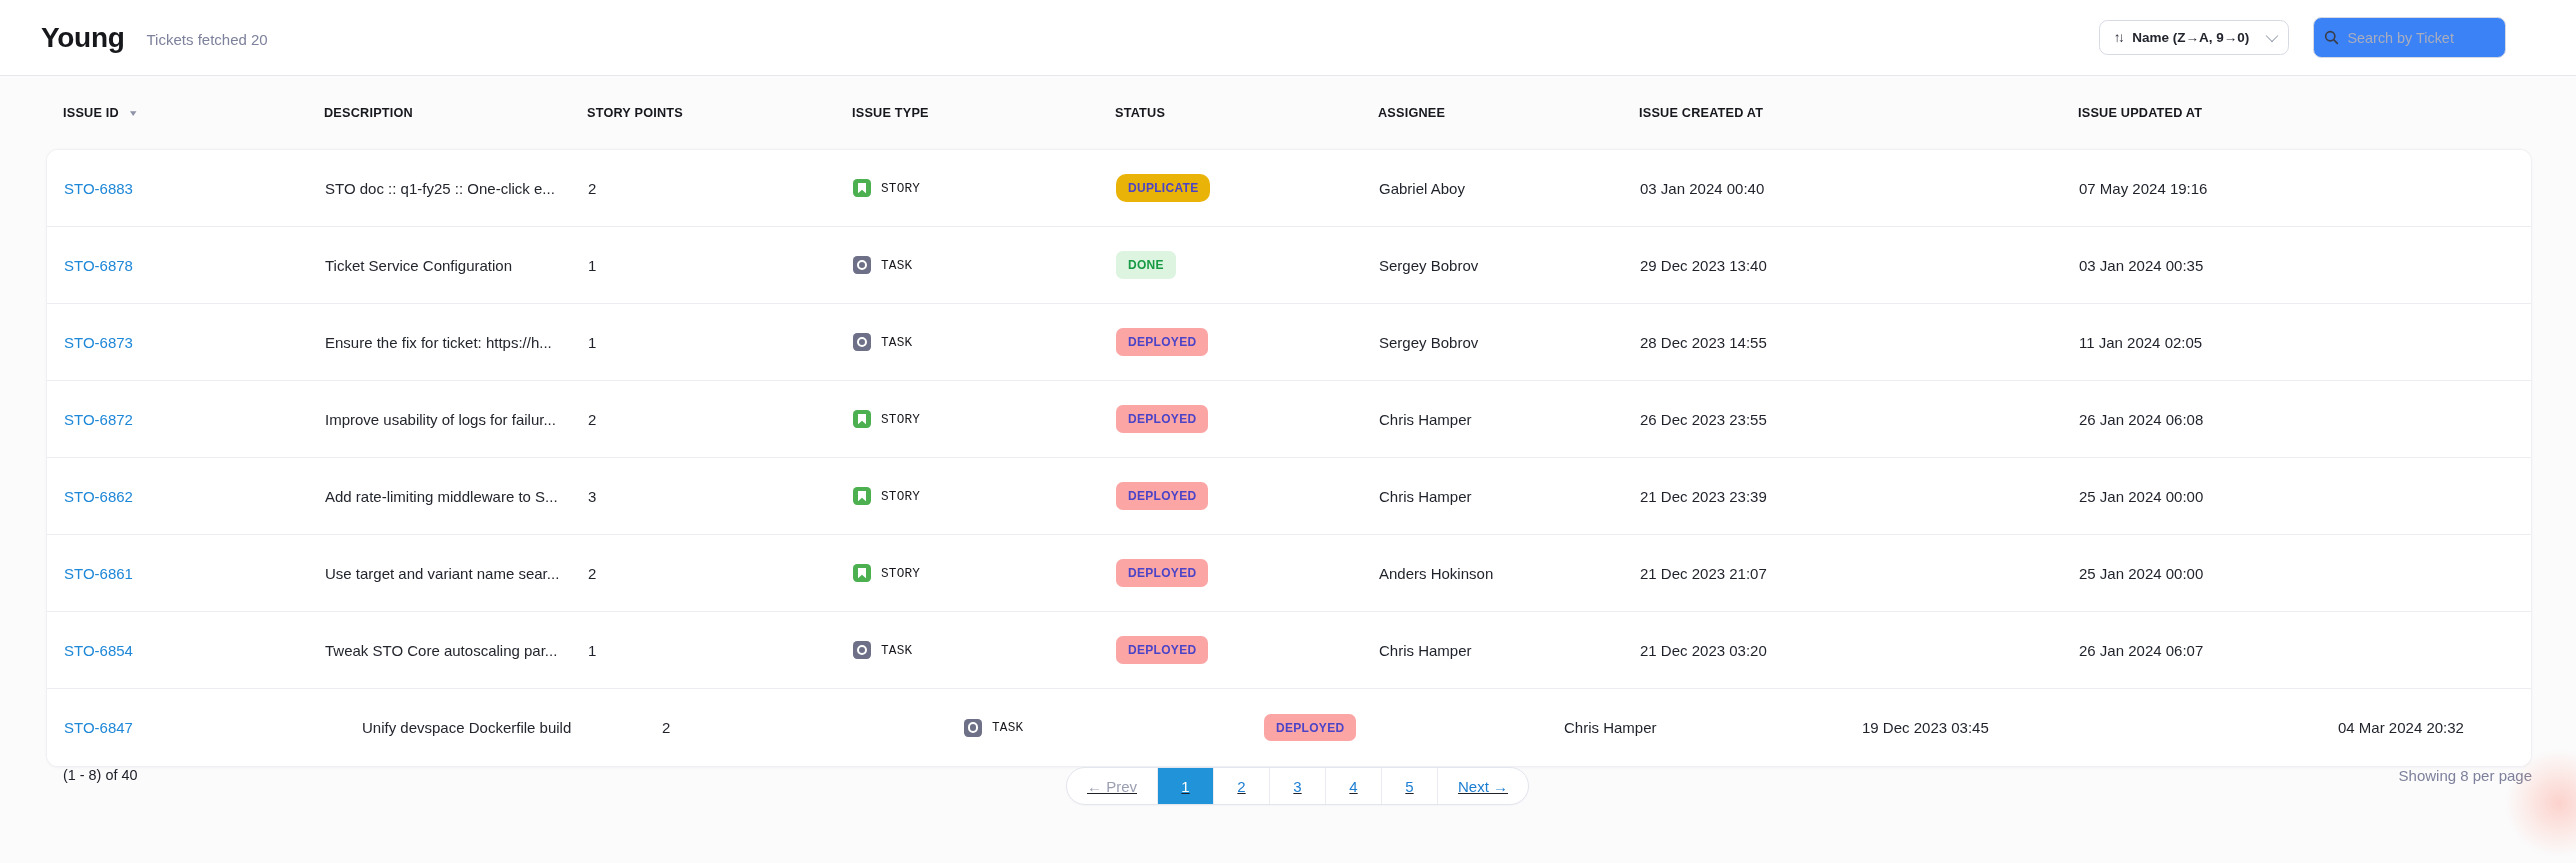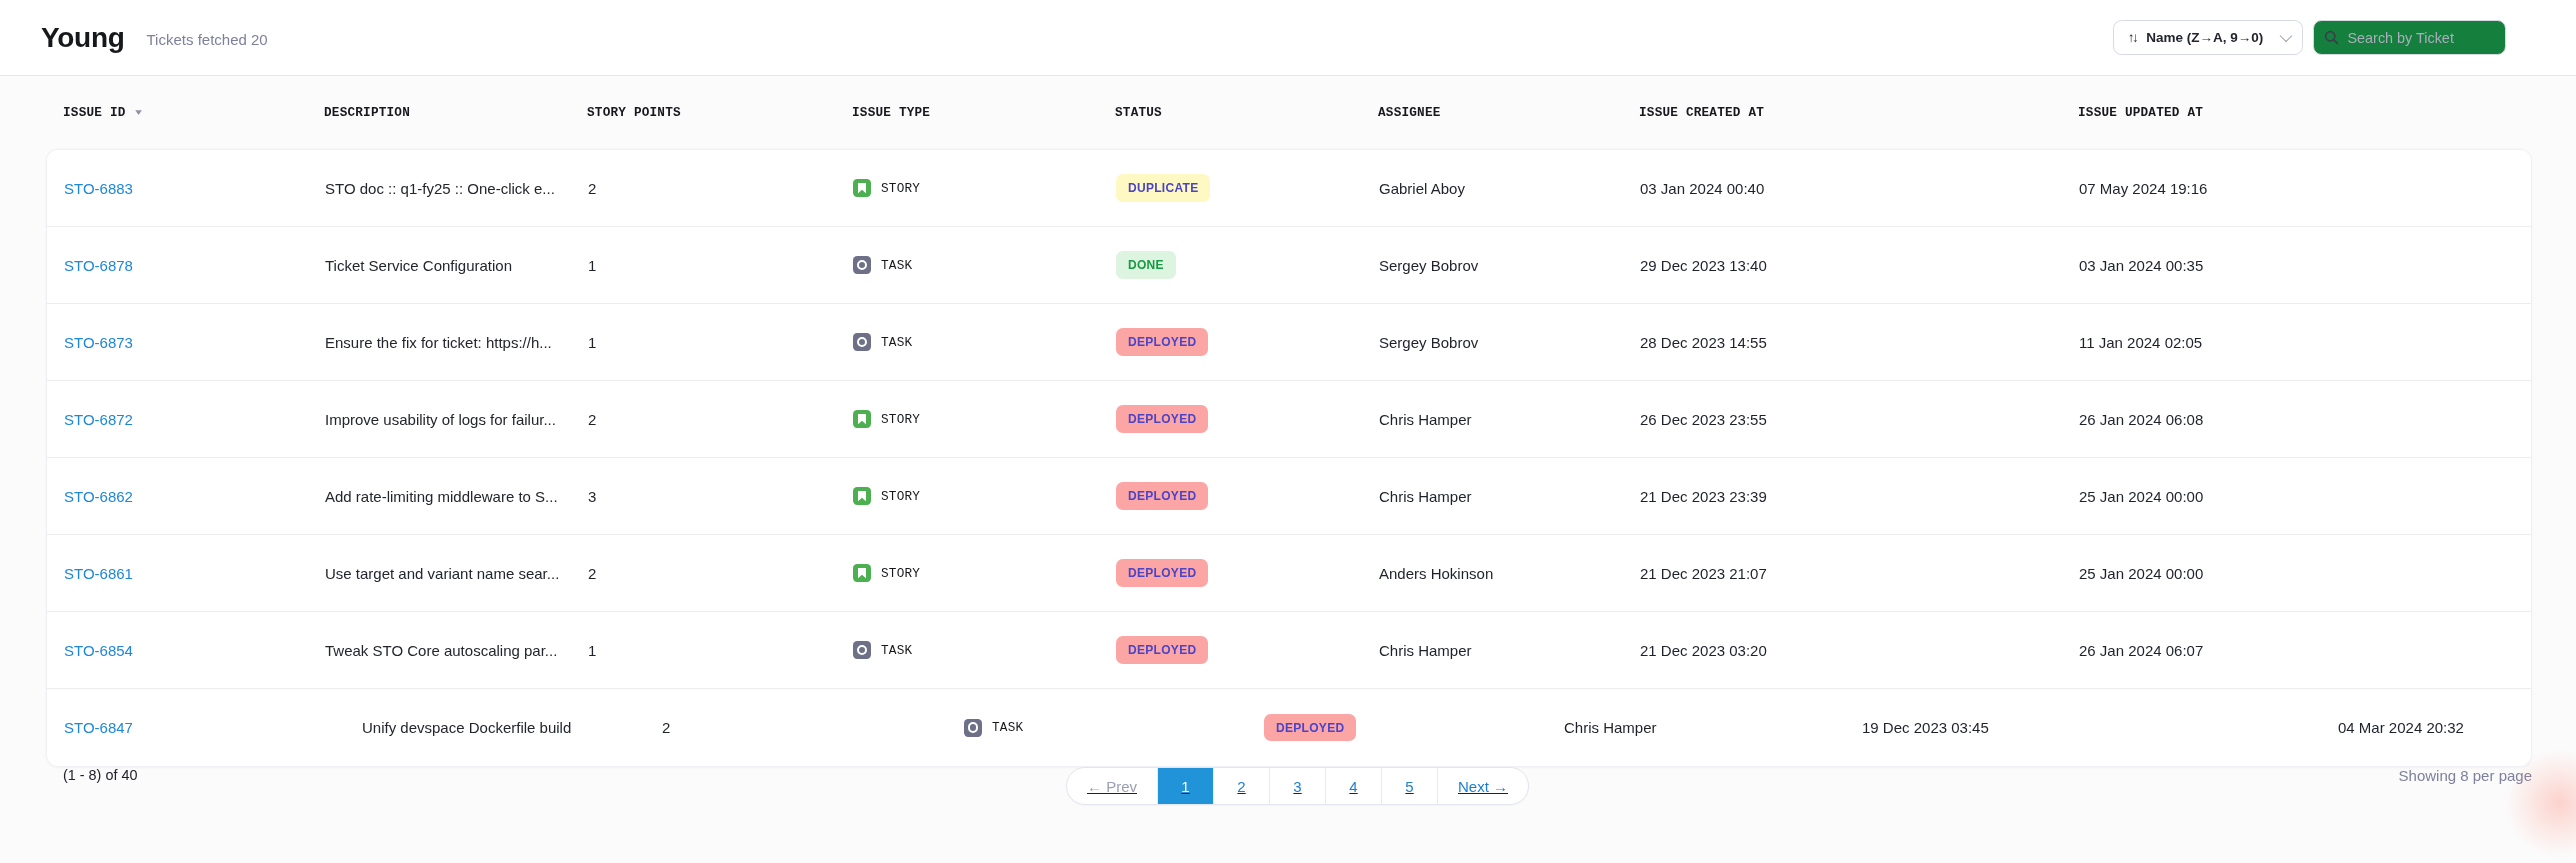--- a/index.html
+++ b/index.html
@@ -47,29 +47,29 @@
   .sort-arrows { font-size: 13.5px; color: #2c2f3a; letter-spacing: -2.5px; }
   .sort-label { font-size: 13.5px; font-weight: 600; color: #23252e; white-space: nowrap; }
   .chevron {
     width: 8.5px; height: 8.5px;
     border-right: 1.7px solid #9aa0b2;
     border-bottom: 1.7px solid #9aa0b2;
     transform: rotate(45deg) translateY(-2.5px);
     margin-left: 6.8px;
   }
   .search-box {
-    height: 35px;
+    height: 41px;
     width: 193px;
     border: 0.8px solid #d8dae3;
     border-radius: 8.5px;
-    background: #15803d;
+    background: #3b82f6;
     display: flex;
     align-items: center;
     padding: 0 10px;
-    margin-left: 10px;
+    margin-left: 24px;
   }
   .search-box svg { flex: 0 0 auto; }
   .search-input {
     border: none; outline: none;
     font-family: inherit;
     font-size: 14.4px;
     color: #23252e;
     margin-left: 8.5px;
     width: 100%;
     background: transparent;
@@ -79,21 +79,20 @@
   
   .table-area { padding: 0 44px 0 46px; }
   .grid-cols {
     display: grid;
     grid-template-columns: 261px 263px 265px 263px 263px 261px 439px 1fr;
     align-items: center;
   }
   .table-header {
     padding: 0 17px;
     height: 73px;
-    font-family: Liberation Mono, monospace;
   }
   .th {
     font-size: 12.7px;
     font-weight: 700;
     color: #17181d;
     letter-spacing: 0.2px;
     display: flex;
     align-items: center;
     white-space: nowrap;
   }
@@ -117,21 +116,21 @@
   .desc { color: #24262e; }
 
   .badge {
     display: inline-block;
     font-size: 12px;
     font-weight: 700;
     letter-spacing: 0.3px;
     padding: 6.8px 12px;
     border-radius: 6.8px;
   }
-  .badge-duplicate { background: #fef9c3; color: #4b44c7; }
+  .badge-duplicate { background: #eab308; color: #4b44c7; border-radius: 10px; }
   .badge-deployed  { background: #fca5a5; color: #4b44c7; }
   .badge-done      { background: #dcf4e0; color: #179a43; }
 
   .issue-type { display: flex; align-items: center; gap: 10px; font-family: Liberation Mono, monospace; }
   .type-icon {
     width: 18px; height: 18px;
     border-radius: 4.2px;
     display: flex; align-items: center; justify-content: center;
   }
   .type-story .type-icon { background: #4caf50; }

